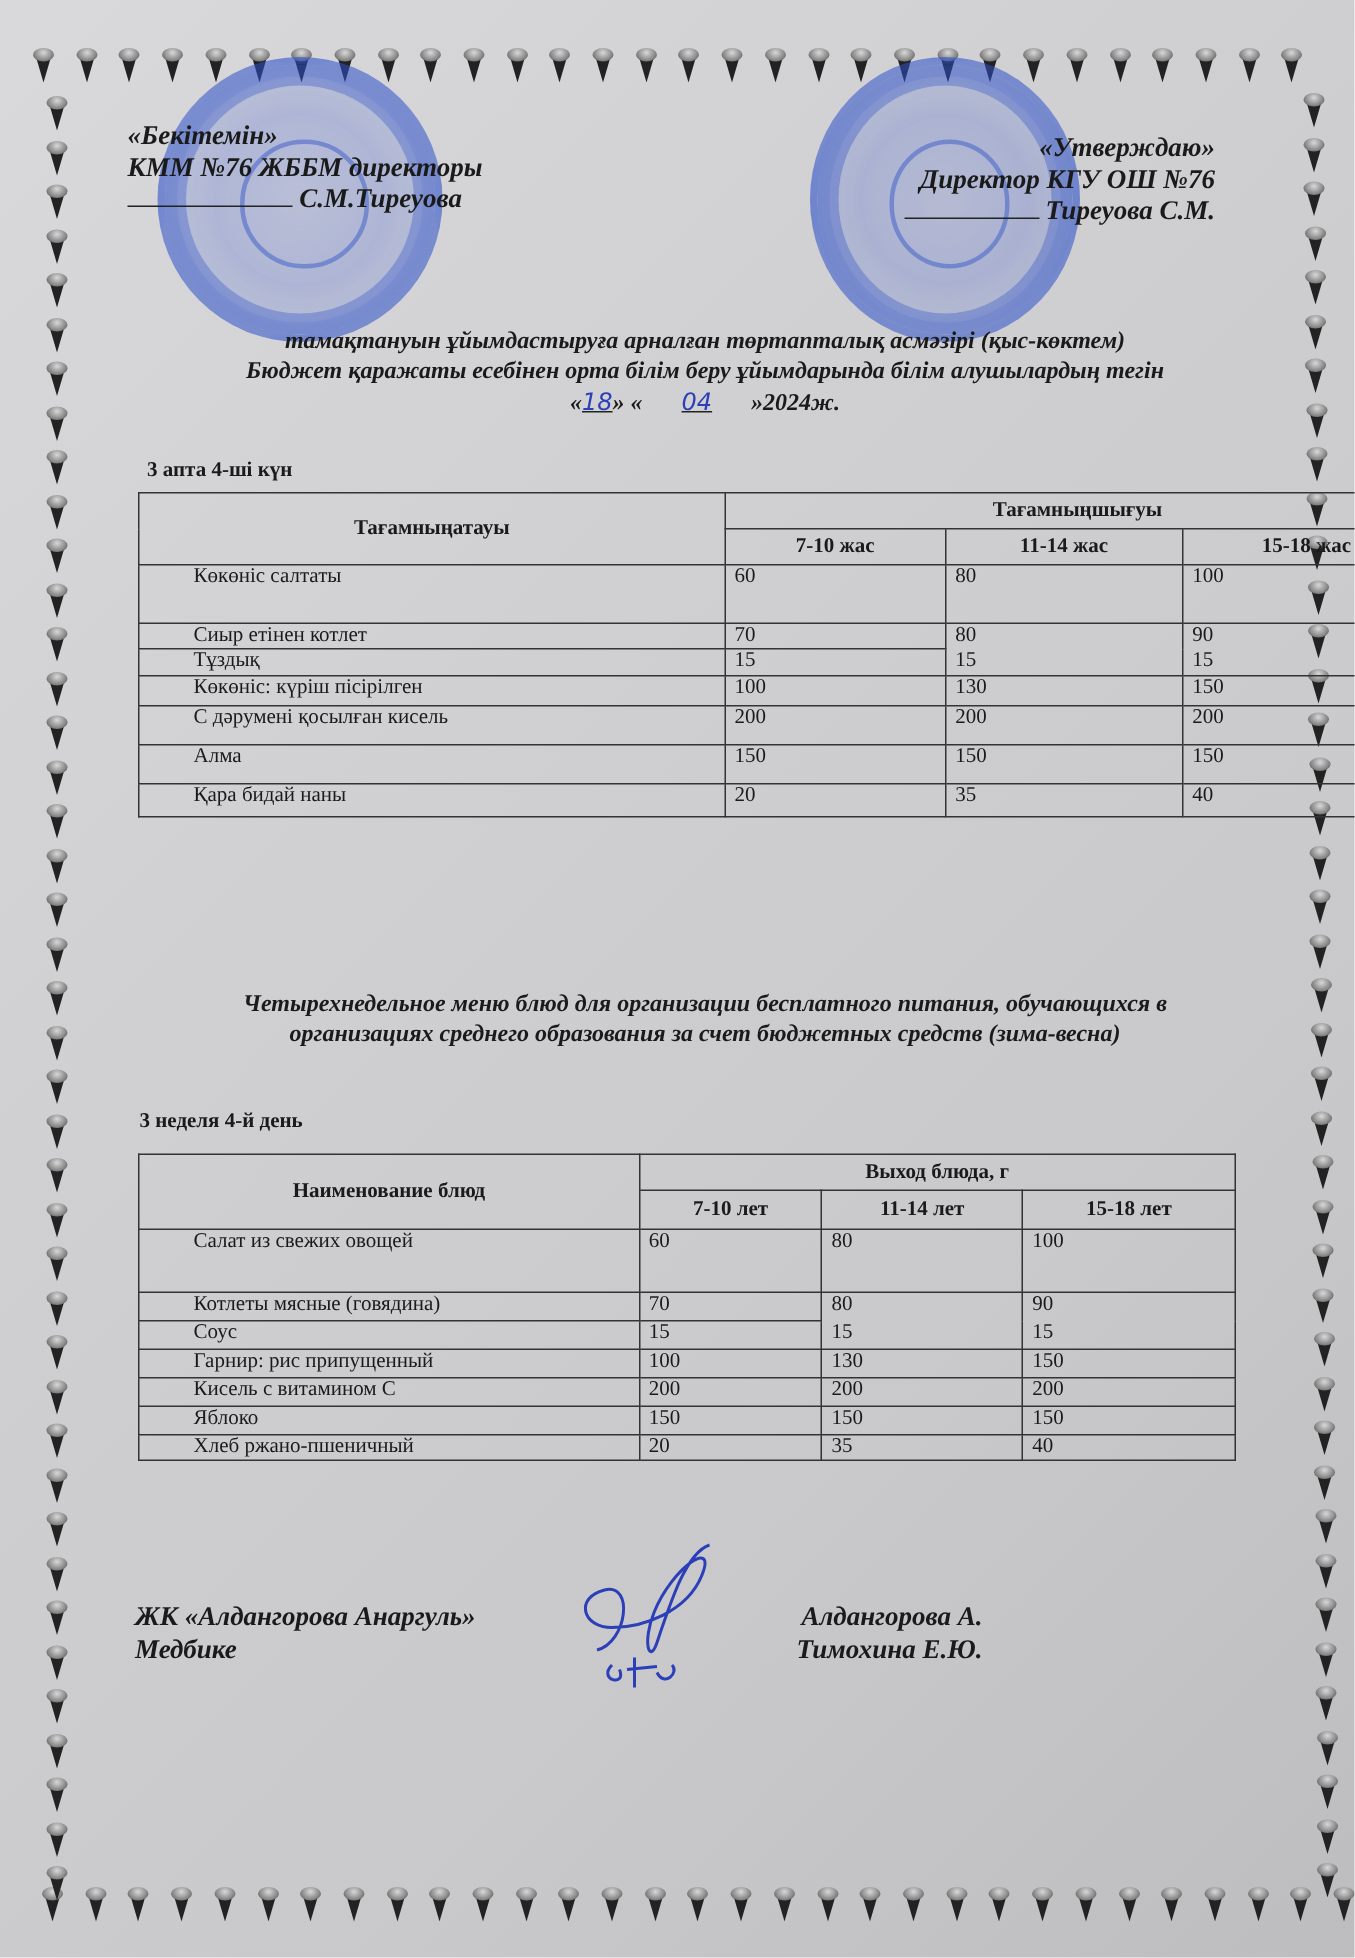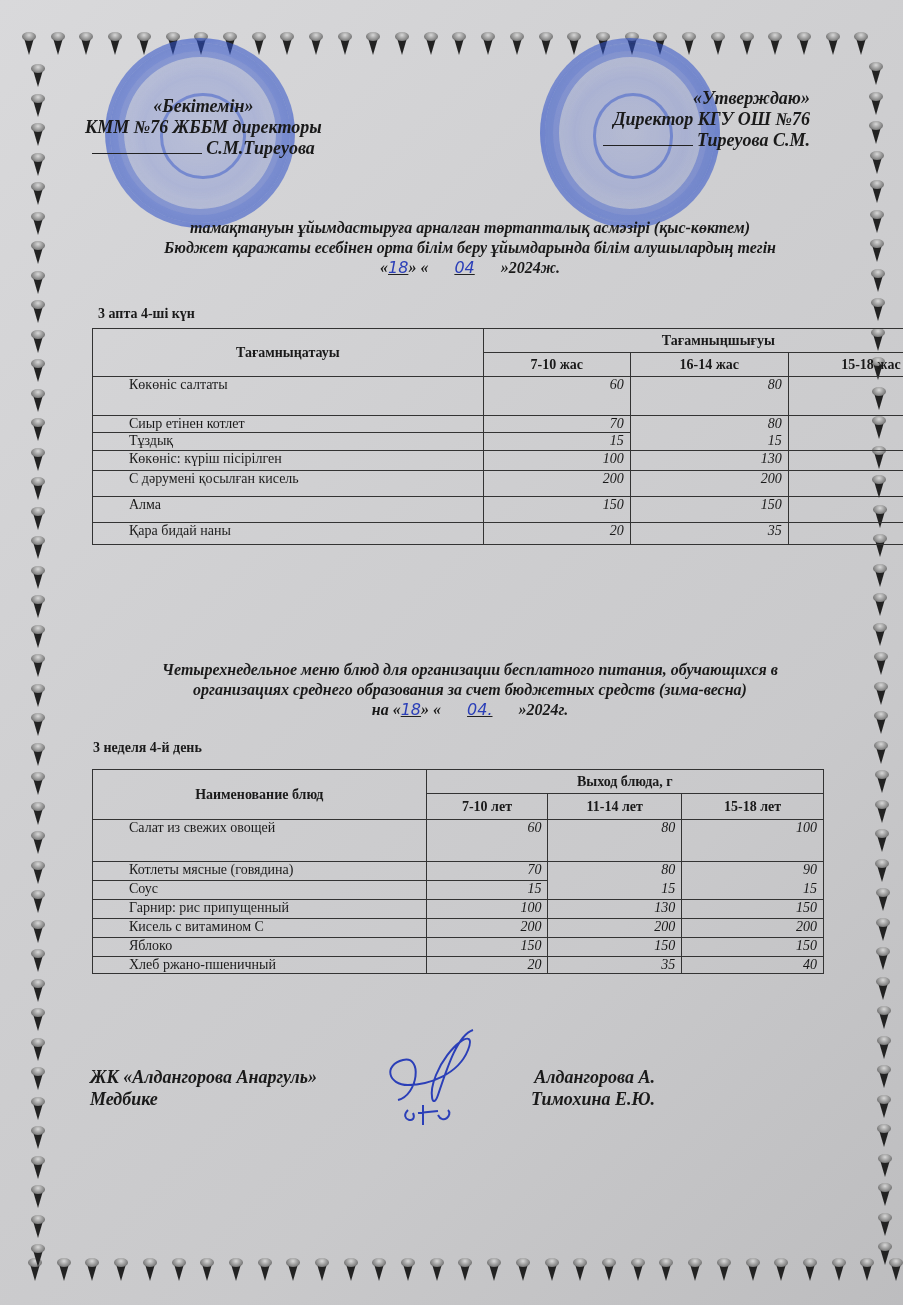--- a/index.html
+++ b/index.html
@@ -18,21 +18,21 @@
     background: radial-gradient(circle, rgba(60,90,210,0.18) 0%, rgba(60,90,210,0.25) 45%, rgba(60,90,210,0.08) 70%, transparent 72%); }
   .stamp .inner { position:absolute; left:28%; top:28%; width:44%; height:44%; border-radius:50%;
     border:3px solid rgba(45,80,200,0.45); }
   .hdr { position:absolute; font-style:italic; font-weight:bold; font-size:18px; line-height:21px; }
   .title { position:absolute; left:100px; width:740px; text-align:center; font-style:italic; font-weight:bold; font-size:16px; line-height:20px; }
   .hand { font-family:"DejaVu Sans", sans-serif; font-style:italic; color:#2b3fb8; font-weight:normal; text-decoration: underline; text-decoration-color:#222; }
   .sub { position:absolute; font-weight:bold; font-size:14px; }
   table { position:absolute; border-collapse:collapse; font-size:14px; }
   td, th { border:1px solid #333; padding:0 6px; }
   th { font-weight:bold; text-align:center; }
-  td.num { text-align:right; vertical-align:top;font-style:italic; }
+  td.num { text-align:left; vertical-align:top; }
   td.name { text-align:left; vertical-align:top;padding-left:36px; }
   .sig { position:absolute; font-style:italic; font-weight:bold; font-size:18px; line-height:22px; }
   .signature { position:absolute; }
 </style>
 </head>
 <body>
 
 <div id="border">
     <div class="cone" style="left: 22px; top: 32px;">
       <div class="tip"></div>
@@ -608,21 +608,21 @@
     </div>
   </div>
 
 <div class="stamp" style="left:105px;top:38px;width:180px;height:180px;">
     <div class="inner"></div>
   </div>
 <div class="stamp" style="left:540px;top:38px;width:170px;height:180px;">
     <div class="inner"></div>
   </div>
 
-<div class="hdr" style="left:85px;top:96px;text-align:center;">
+<div class="hdr" style="left:85px;top:80px;">
   <div>«Бекітемін»</div>
   <div>КММ №76 ЖББМ директоры</div>
   <div style="padding-left:0;">
     <span style="display:inline-block;width:110px;border-bottom:1px solid #222;"></span>
     <span>С.М.Тиреуова</span>
   </div>
 </div>
 
 <div class="hdr" style="left:570px;top:88px;text-align:right;width:240px;">
   <div>«Утверждаю»</div>
@@ -650,21 +650,21 @@
       <col style="width:131px">
       <col style="width:137px">
     </colgroup>
   <tbody>
       <tr style="height:24px;">
     <th rowspan="2">Тағамныңатауы</th>
     <th colspan="3">Тағамныңшығуы</th>
   </tr>
   <tr style="height:24px;">
     <th>7-10 жас</th>
-    <th>16-14 жас</th>
+    <th>11-14 жас</th>
     <th>15-18 жас</th>
   </tr>
   </tbody>
     <tbody id="kz-body">
       <tr style="height: 39px;">
         <td class="name">Көкөніс салтаты</td>
         <td class="num">60</td>
         <td class="num">80</td>
         <td class="num">100</td>
       </tr>
@@ -703,23 +703,20 @@
         <td class="num">20</td>
         <td class="num">35</td>
         <td class="num">40</td>
       </tr>
     </tbody>
 </table>
 
 <div class="title" style="top:660px;">
   <div>Четырехнедельное меню блюд для организации бесплатного питания, обучающихся в</div>
   <div>организациях среднего образования за счет бюджетных средств (зима-весна)</div>
-  <div>
-    <span>на «</span><span class="hand">18</span><span>» «</span><span class="hand" style="padding:0 26px;">04.</span><span>»2024г.</span>
-  </div>
 </div>
 
 <div class="sub" style="left:93px;top:740px;">3 неделя 4-й день</div>
 
 <table style="left:92px;top:769px;width:732px;">
   <colgroup>
       <col style="width:334px">
       <col style="width:122px">
       <col style="width:134px">
       <col style="width:142px">

